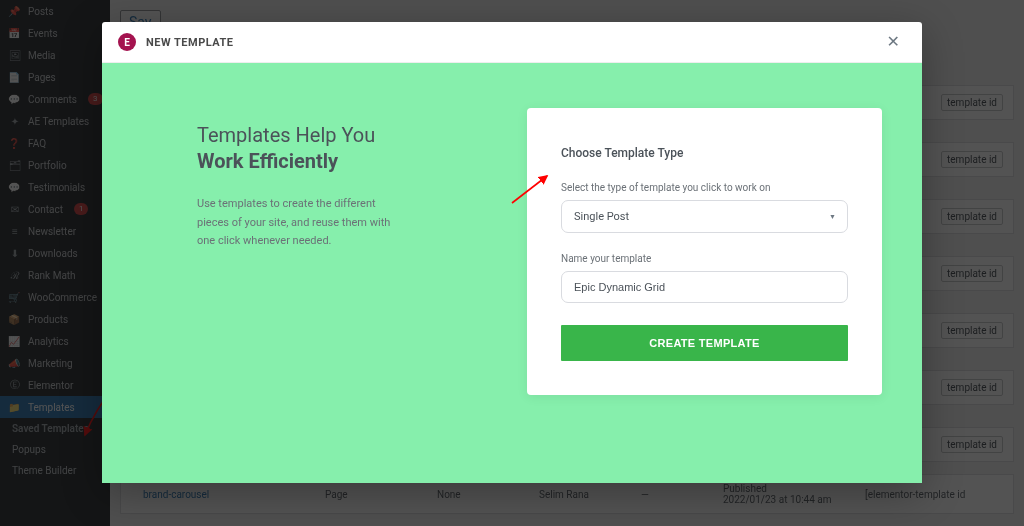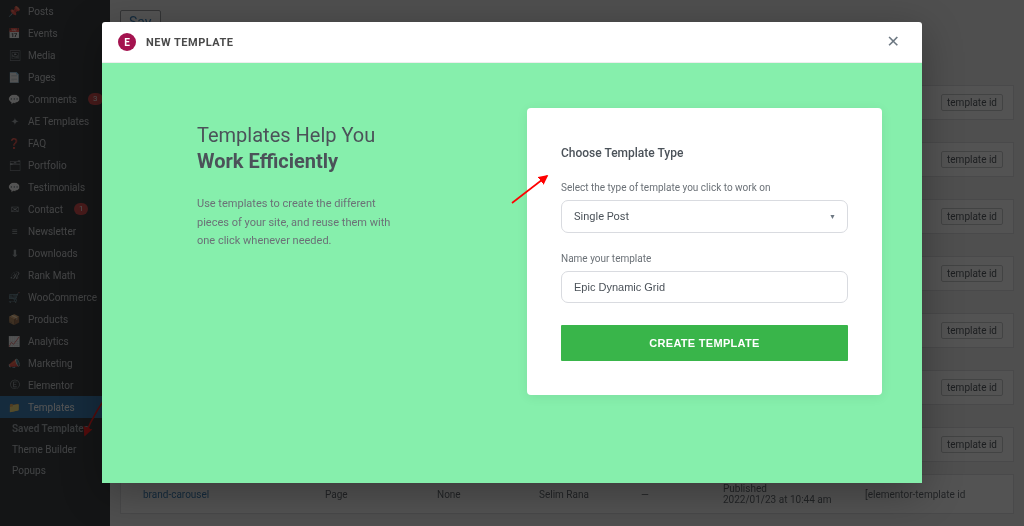--- a/index.html
+++ b/index.html
@@ -375,22 +375,22 @@
     </div>
   <div class="wp-item">
       <span class="dashicon">Ⓔ</span>
       <span>Elementor</span>
     </div>
   <div class="wp-item current">
       <span class="dashicon">📁</span>
       <span>Templates</span>
     </div>
   <div class="wp-sub heading">Saved Templates</div>
+  <div class="wp-sub">Popups</div>
   <div class="wp-sub">Theme Builder</div>
-  <div class="wp-sub">Popups</div>
 </div>
 
 <svg class="arrow-templates" width="40" height="60">
   <defs>
       <marker id="ah1" markerWidth="6" markerHeight="6" refX="5" refY="3" orient="auto">
         <path d="M0,0 L6,3 L0,6 Z" fill="#ff0000"></path>
       </marker>
     </defs>
   <path d="M35,5 Q15,30 5,55" stroke="#ff0000" stroke-width="1.6" fill="none" marker-end="url(#ah1)"></path>
 </svg>

